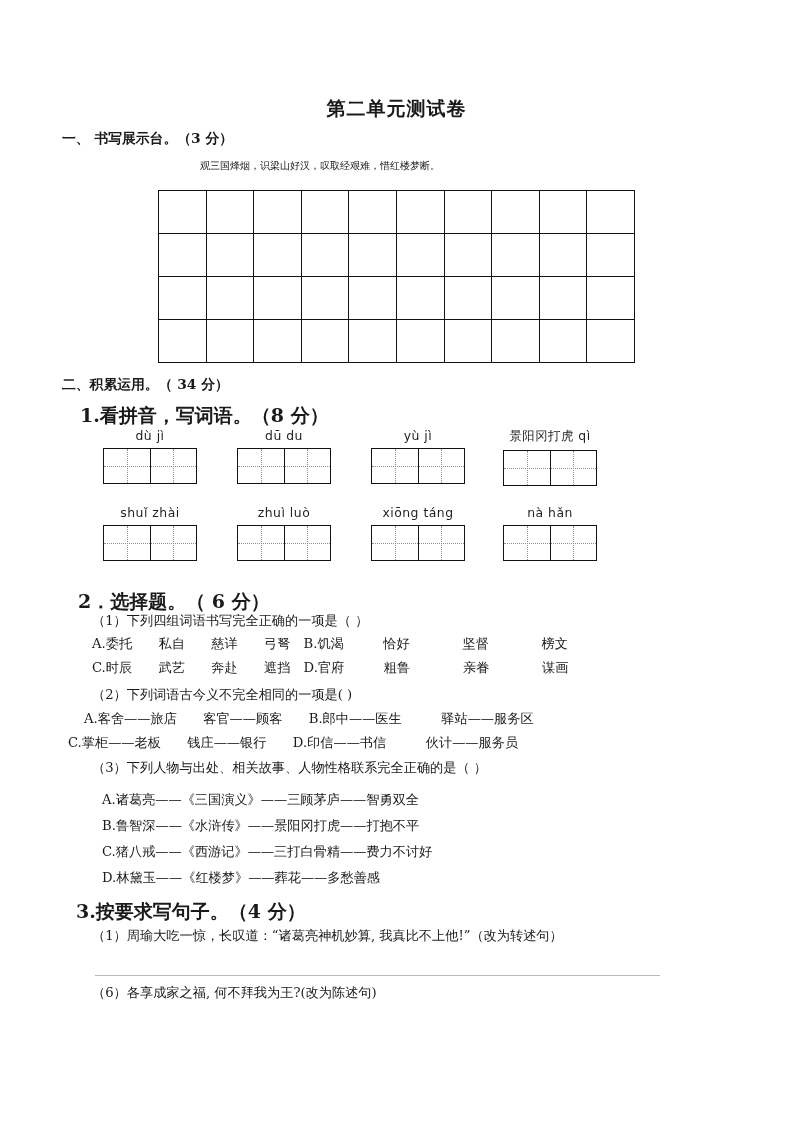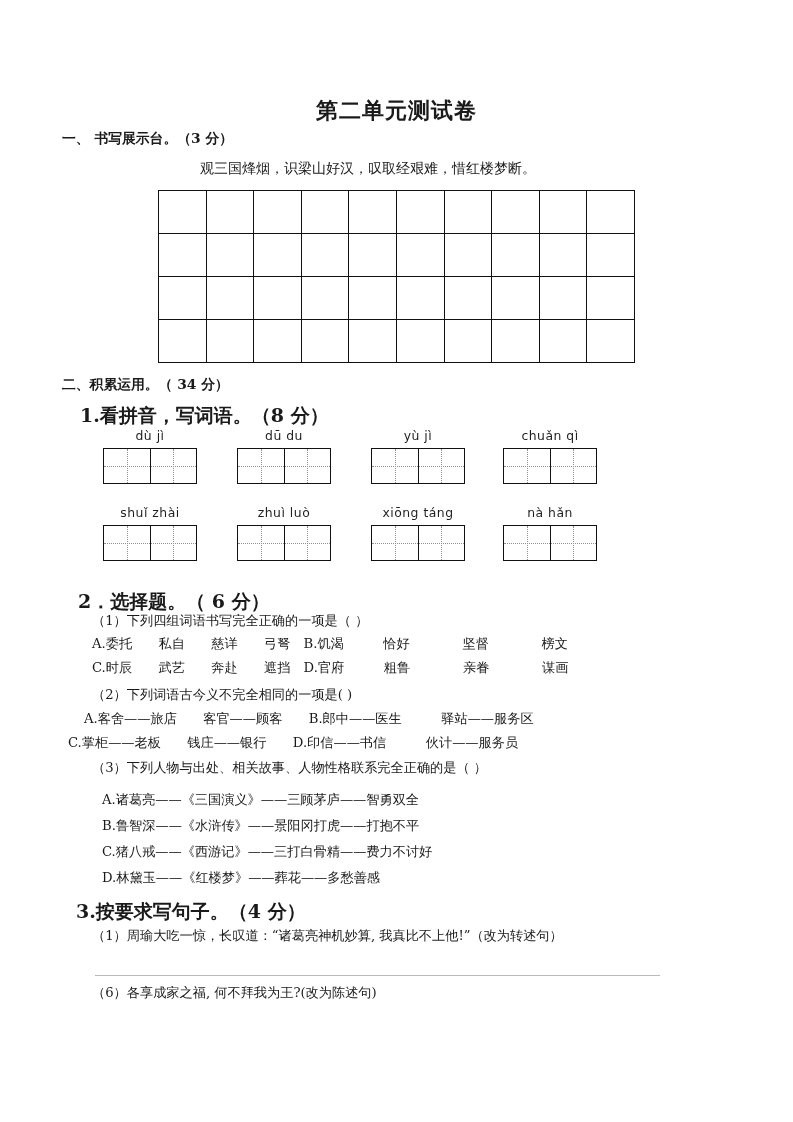--- a/index.html
+++ b/index.html
@@ -21,21 +21,21 @@
     padding: 0;
   }
 
   
   .doc-title {
     position: absolute;
     top: 96px;
     left: 0;
     width: 793px;
     text-align: center;
-    font-size: 22px;
+    font-size: 19px;
     font-weight: bold;
     letter-spacing: 1px;
     font-family: "DejaVu Serif", "Liberation Serif", serif;
   }
 
   
   .line {
     position: absolute;
     white-space: nowrap;
     font-size: 13.2px;
@@ -127,21 +127,21 @@
 </style>
 </head>
 <body>
 
 <div class="page">
 
   <div class="doc-title">第二单元测试卷</div>
 
   <div class="line sec-head" style="left:62px; top:130px;">一、 书写展示台。（3 分）</div>
 
-  <div class="line" style="left:200px; top:160px; font-size:14px;">观三国烽烟，识梁山好汉，叹取经艰难，惜红楼梦断。</div>
+  <div class="line" style="left:200px; top:160px; font-size:10px;">观三国烽烟，识梁山好汉，叹取经艰难，惜红楼梦断。</div>
 
   <div class="writing-grid" id="writing-grid" style="grid-template-columns: repeat(10, 1fr); grid-template-rows: repeat(4, 1fr);">
       <div class="cell"></div>
       <div class="cell"></div>
       <div class="cell"></div>
       <div class="cell"></div>
       <div class="cell"></div>
       <div class="cell"></div>
       <div class="cell"></div>
       <div class="cell"></div>
@@ -198,21 +198,21 @@
     </div>
   </div>
   <div class="pin-group" style="left:368px; top:428px; width:100px;">
     <div class="pin-label">yù  jì</div>
     <div class="tzg">
       <div class="tcell"></div>
       <div class="tcell"></div>
     </div>
   </div>
   <div class="pin-group" style="left:500px; top:428px; width:100px;">
-    <div class="pin-label">chuǎn qì</div>
+    <div class="pin-label">景阳冈打虎 qì</div>
     <div class="tzg">
       <div class="tcell"></div>
       <div class="tcell"></div>
     </div>
   </div>
 
   <div class="pin-group" style="left:100px; top:505px; width:100px;">
     <div class="pin-label">shuǐ zhài</div>
     <div class="tzg">
       <div class="tcell"></div>

